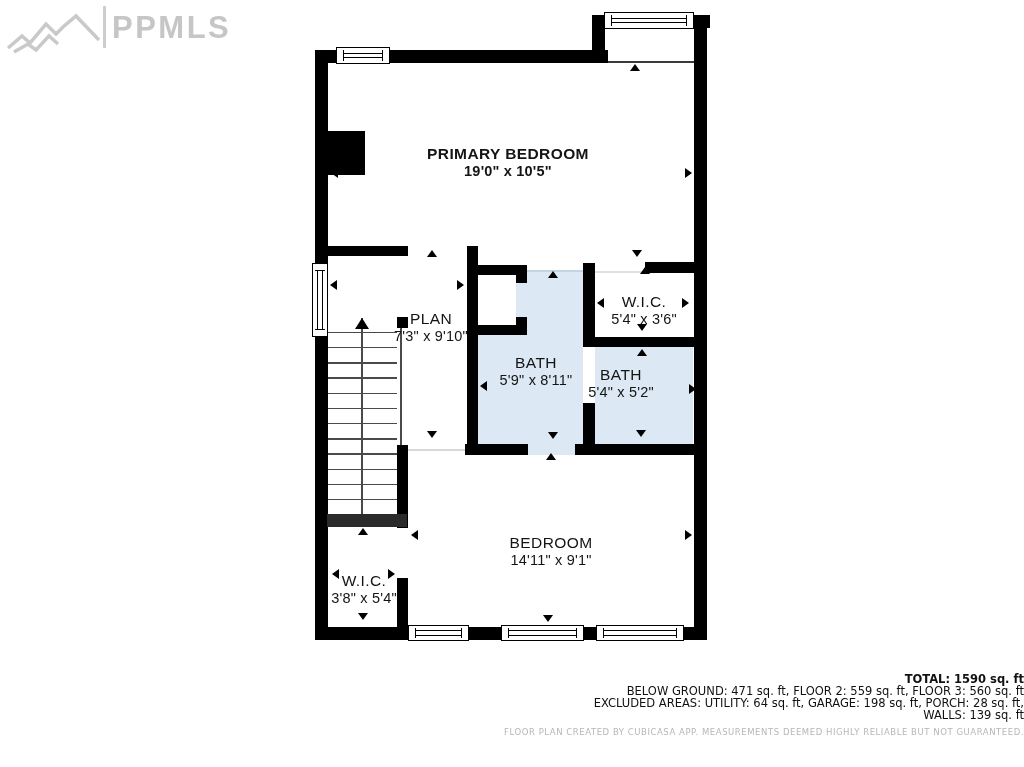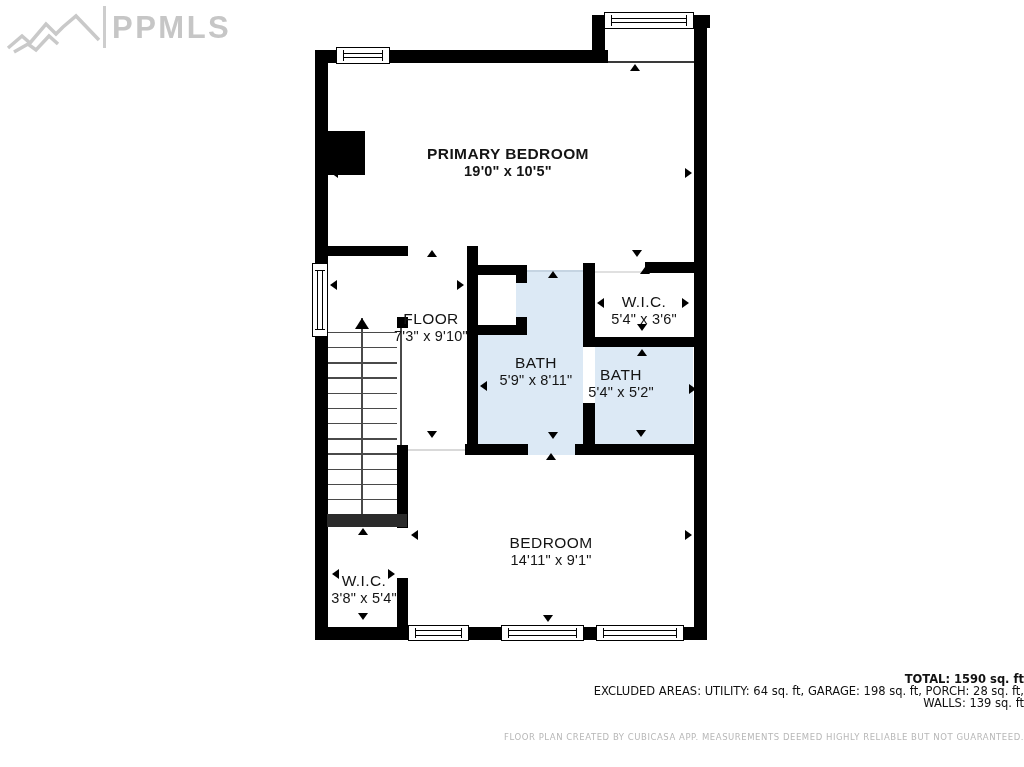--- a/index.html
+++ b/index.html
@@ -39,21 +39,21 @@
   .logo{position:absolute;left:6px;top:6px;width:210px;height:62px;z-index:7;}
   .logo-bar{position:absolute;left:97px;top:0;width:3px;height:42px;background:#cdcdcd;}
   .logo-brand{position:absolute;left:106px;top:4px;font-size:31px;font-weight:700;color:#c6c6c6;
      letter-spacing:2.5px;}
   .logo-copyright{position:absolute;left:0px;top:32px;font-size:21px;font-weight:700;color:#c9c9c9;
      letter-spacing:.5px;white-space:nowrap;}
   
   .footer{position:absolute;left:0;top:673px;width:1024px;text-align:right;z-index:7;
      font-family:"DejaVu Sans",sans-serif;font-size:11.5px;color:#111;line-height:12.1px;}
   .footer .total{font-weight:700;}
-  .disclaimer{margin-top:22px;font-size:8.5px;color:#b7b7b7;letter-spacing:.55px;}
+  .disclaimer{margin-top:5px;font-size:8.5px;color:#b7b7b7;letter-spacing:.55px;}
 </style>
 </head>
 <body>
 
 <div id="canvas">
 
   <div class="logo">
     <svg width="96" height="50" viewBox="0 0 96 50" style="position:absolute;left:0;top:0;">
       <polyline points="2,42 16,30 24,37 40,18 50,28 57,21 70,10 93,34" fill="none" stroke="#c9c9c9" stroke-width="3.5" stroke-linejoin="miter"></polyline>
       <polyline points="8,46 22,38 30,44 43,30 52,38" fill="none" stroke="#c9c9c9" stroke-width="3.5" stroke-linejoin="miter"></polyline>
@@ -107,21 +107,21 @@
   <div class="treads" style="left:328px;top:318px;width:69px;height:198px;"></div>
   <div class="stair-center" style="left:361px;top:318px;width:2px;height:198px;"></div>
   <div class="stair-arrow" style="left:355px;top:318px;"></div>
   <div class="rail-line" style="left:400px;top:318px;width:2px;height:127px;"></div>
 
   <div class="room-label" style="left:508px;top:162px;font-weight:bold;">
     <span class="rname">PRIMARY BEDROOM</span>
     <span class="rdims">19'0" x 10'5"</span>
   </div>
   <div class="room-label" style="left:431px;top:327px;">
-    <span class="rname">FLOOR</span>
+    <span class="rname">PLAN</span>
     <span class="rdims">7'3" x 9'10"</span>
   </div>
   <div class="room-label" style="left:644px;top:310px;">
     <span class="rname">W.I.C.</span>
     <span class="rdims">5'4" x 3'6"</span>
   </div>
   <div class="room-label" style="left:536px;top:371px;">
     <span class="rname">BATH</span>
     <span class="rdims">5'9" x 8'11"</span>
   </div>
@@ -162,18 +162,19 @@
       <div class="mk" style="border-top: 5px solid transparent; border-bottom: 5px solid transparent; border-left: 7px solid rgb(0, 0, 0); left: 685px; top: 530px;"></div>
       <div class="mk" style="border-left: 5px solid transparent; border-right: 5px solid transparent; border-bottom: 7px solid rgb(0, 0, 0); left: 358px; top: 528px;"></div>
       <div class="mk" style="border-top: 5px solid transparent; border-bottom: 5px solid transparent; border-right: 7px solid rgb(0, 0, 0); left: 332px; top: 569px;"></div>
       <div class="mk" style="border-top: 5px solid transparent; border-bottom: 5px solid transparent; border-left: 7px solid rgb(0, 0, 0); left: 388px; top: 569px;"></div>
       <div class="mk" style="border-left: 5px solid transparent; border-right: 5px solid transparent; border-top: 7px solid rgb(0, 0, 0); left: 543px; top: 615px;"></div>
       <div class="mk" style="border-left: 5px solid transparent; border-right: 5px solid transparent; border-top: 7px solid rgb(0, 0, 0); left: 358px; top: 613px;"></div>
     </div>
 
   <div class="footer">
     <div class="total">TOTAL: 1590 sq. ft</div>
+    <div>BELOW GROUND: 471 sq. ft, FLOOR 2: 559 sq. ft, FLOOR 3: 560 sq. ft</div>
     <div>EXCLUDED AREAS: UTILITY: 64 sq. ft, GARAGE: 198 sq. ft, PORCH: 28 sq. ft,</div>
     <div>WALLS: 139 sq. ft</div>
     <div class="disclaimer">FLOOR PLAN CREATED BY CUBICASA APP. MEASUREMENTS DEEMED HIGHLY RELIABLE BUT NOT GUARANTEED.</div>
   </div>
 
 </div>
 
 </body></html>

